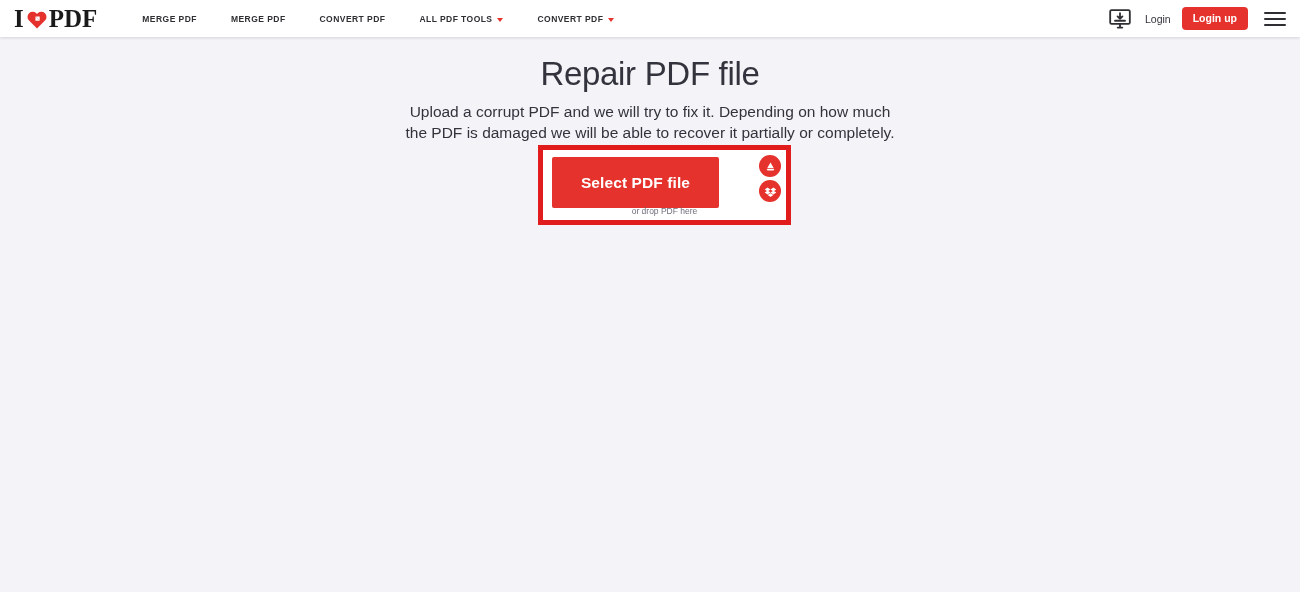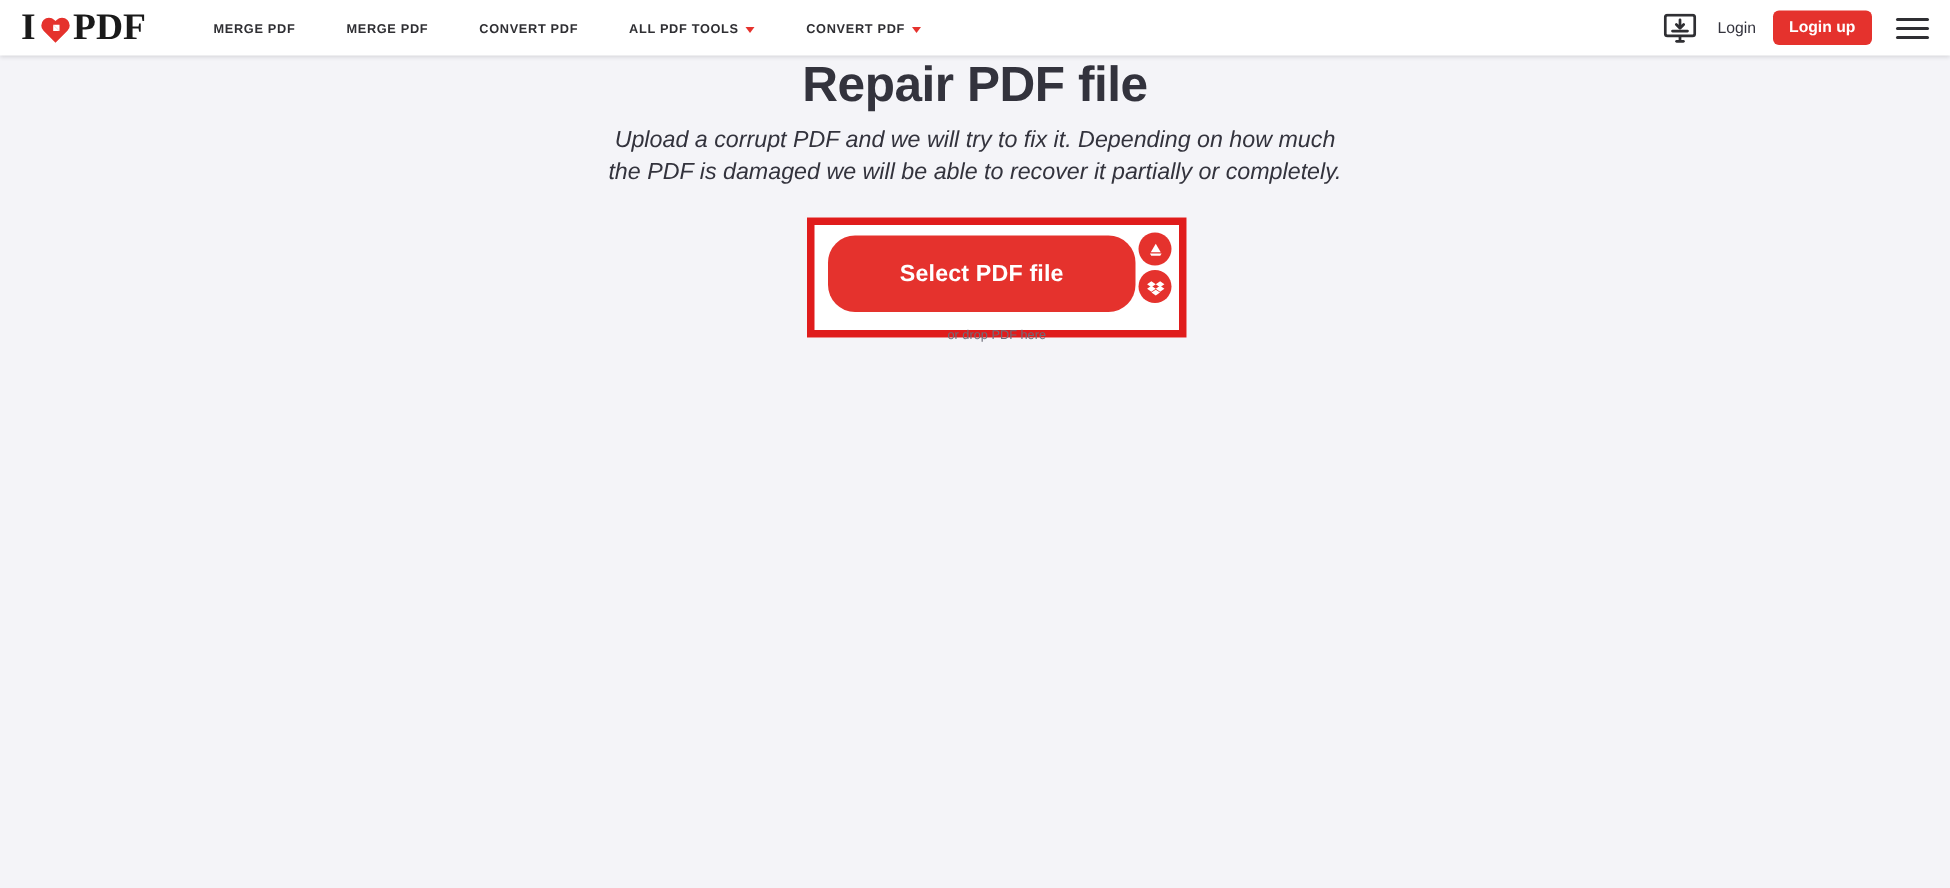--- a/index.html
+++ b/index.html
@@ -135,35 +135,35 @@
   
   .main {
     position: absolute;
     top: 37px; left: 0;
     width: 1300px;
     height: 555px;
     text-align: center;
   }
 
   .page-title {
+    margin-top: 18px;
     font-size: 33px;
-    font-weight: bold;
+    font-weight: normal;
     color: #33333d;
     letter-spacing: -0.3px;
   }
 
   .page-subtitle {
     margin-top: 9px;
     font-size: 15.5px;
     line-height: 20.5px;
     color: #33333d;
     width: 490px;
     margin-left: auto;
     margin-right: auto;
-    font-style: italic;
   }
 
   
   .upload-highlight {
     position: absolute;
     left: 538px;
     top: 108px;
     width: 253px;
     height: 80px;
     border: 5px solid #e01c1c;
@@ -174,25 +174,25 @@
   .upload-inner {
     position: relative;
     width: 100%;
     height: 100%;
   }
 
   .select-btn {
     position: absolute;
     left: 9px;
     top: 7px;
-    width: 205px;
+    width: 167px;
     height: 51px;
     background: #e5322d;
     border: none;
-    border-radius: 18px;
+    border-radius: 2px;
     color: #ffffff;
     font-size: 15.5px;
     font-weight: bold;
     cursor: pointer;
     font-family: "Liberation Sans", sans-serif;
     letter-spacing: 0.1px;
   }
 
   .cloud-btns {
     position: absolute;
@@ -213,21 +213,21 @@
     display: flex;
     align-items: center;
     justify-content: center;
   }
   .cloud-btn svg { display: block; }
 
   .drop-text {
     position: absolute;
     left: 0;
     right: 0;
-    top: 68px;
+    top: 56px;
     font-size: 8.5px;
     color: #6e6e7a;
     text-align: center;
   }
 </style>
 </head>
 <body>
 
 <div class="header">
 

